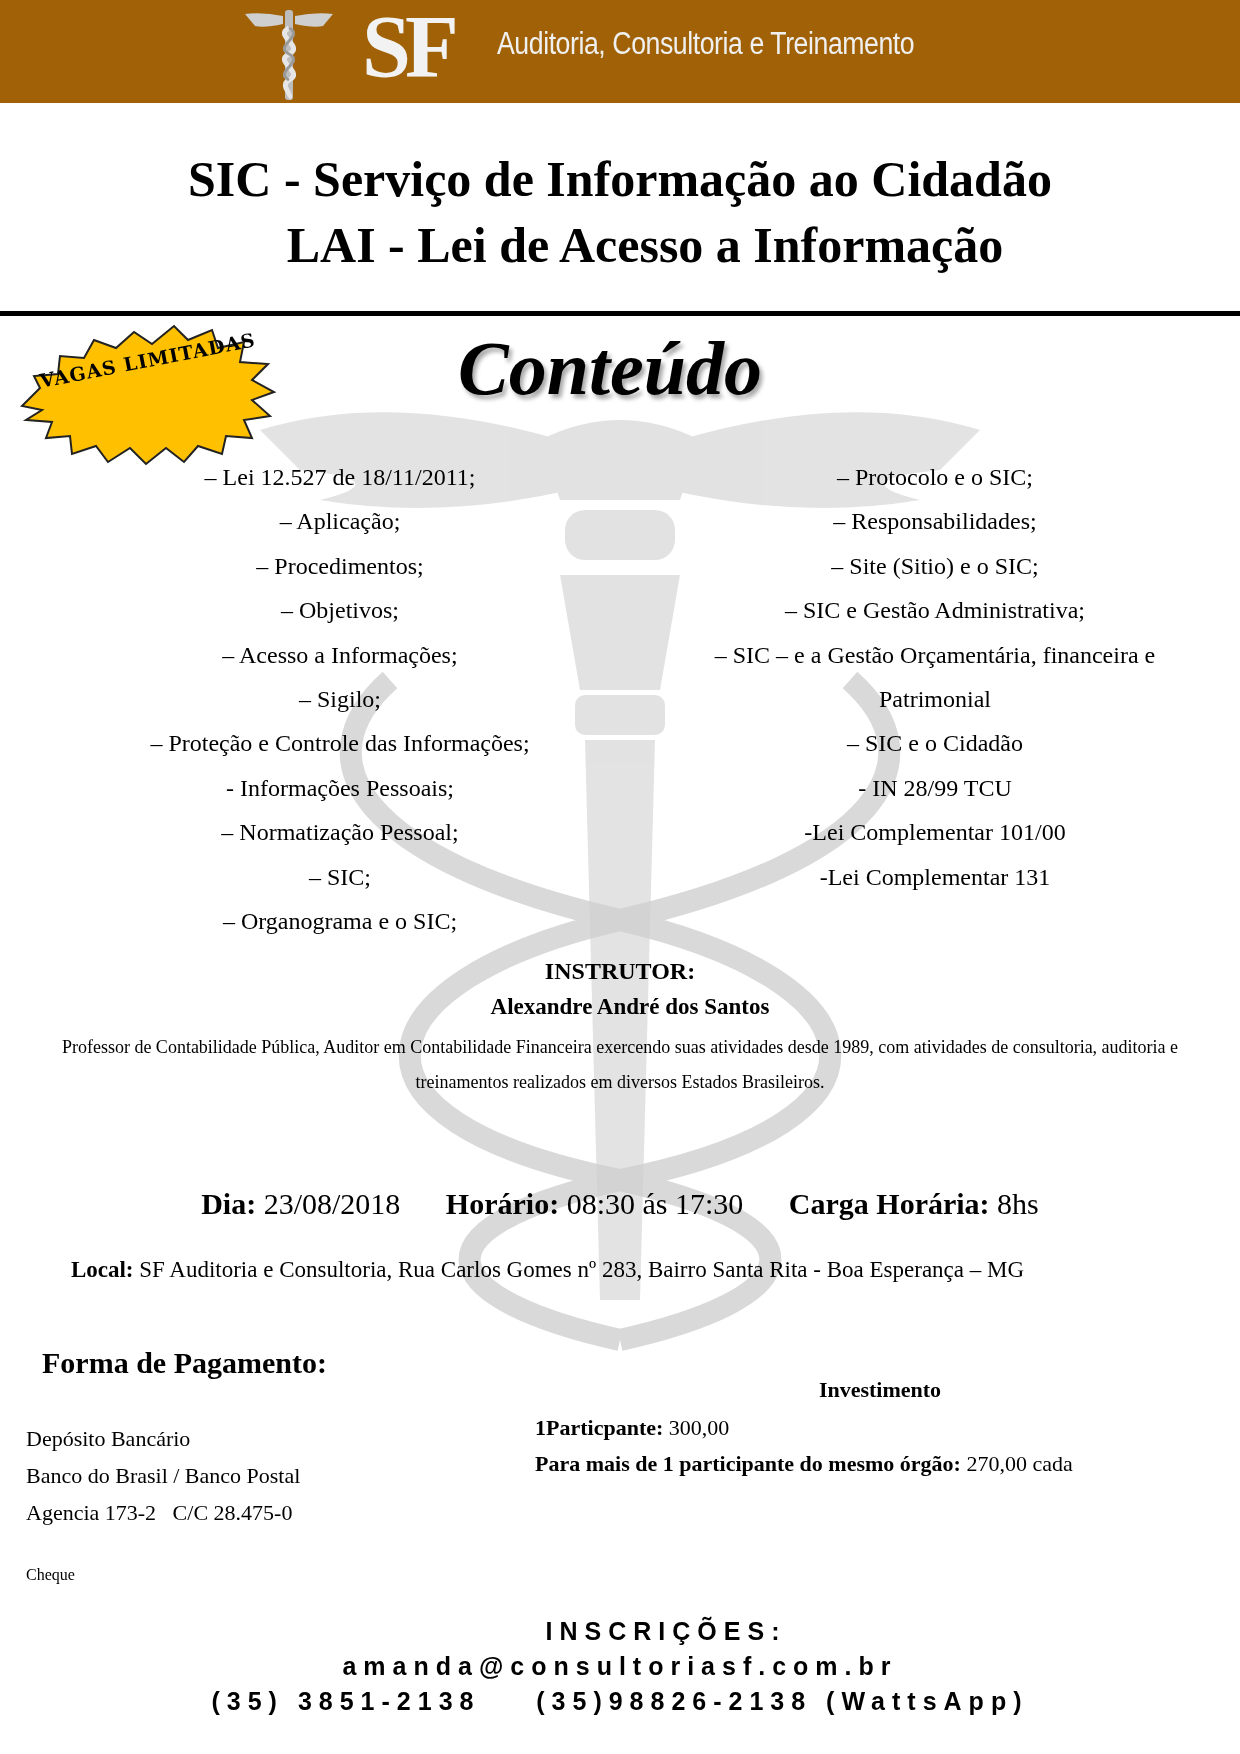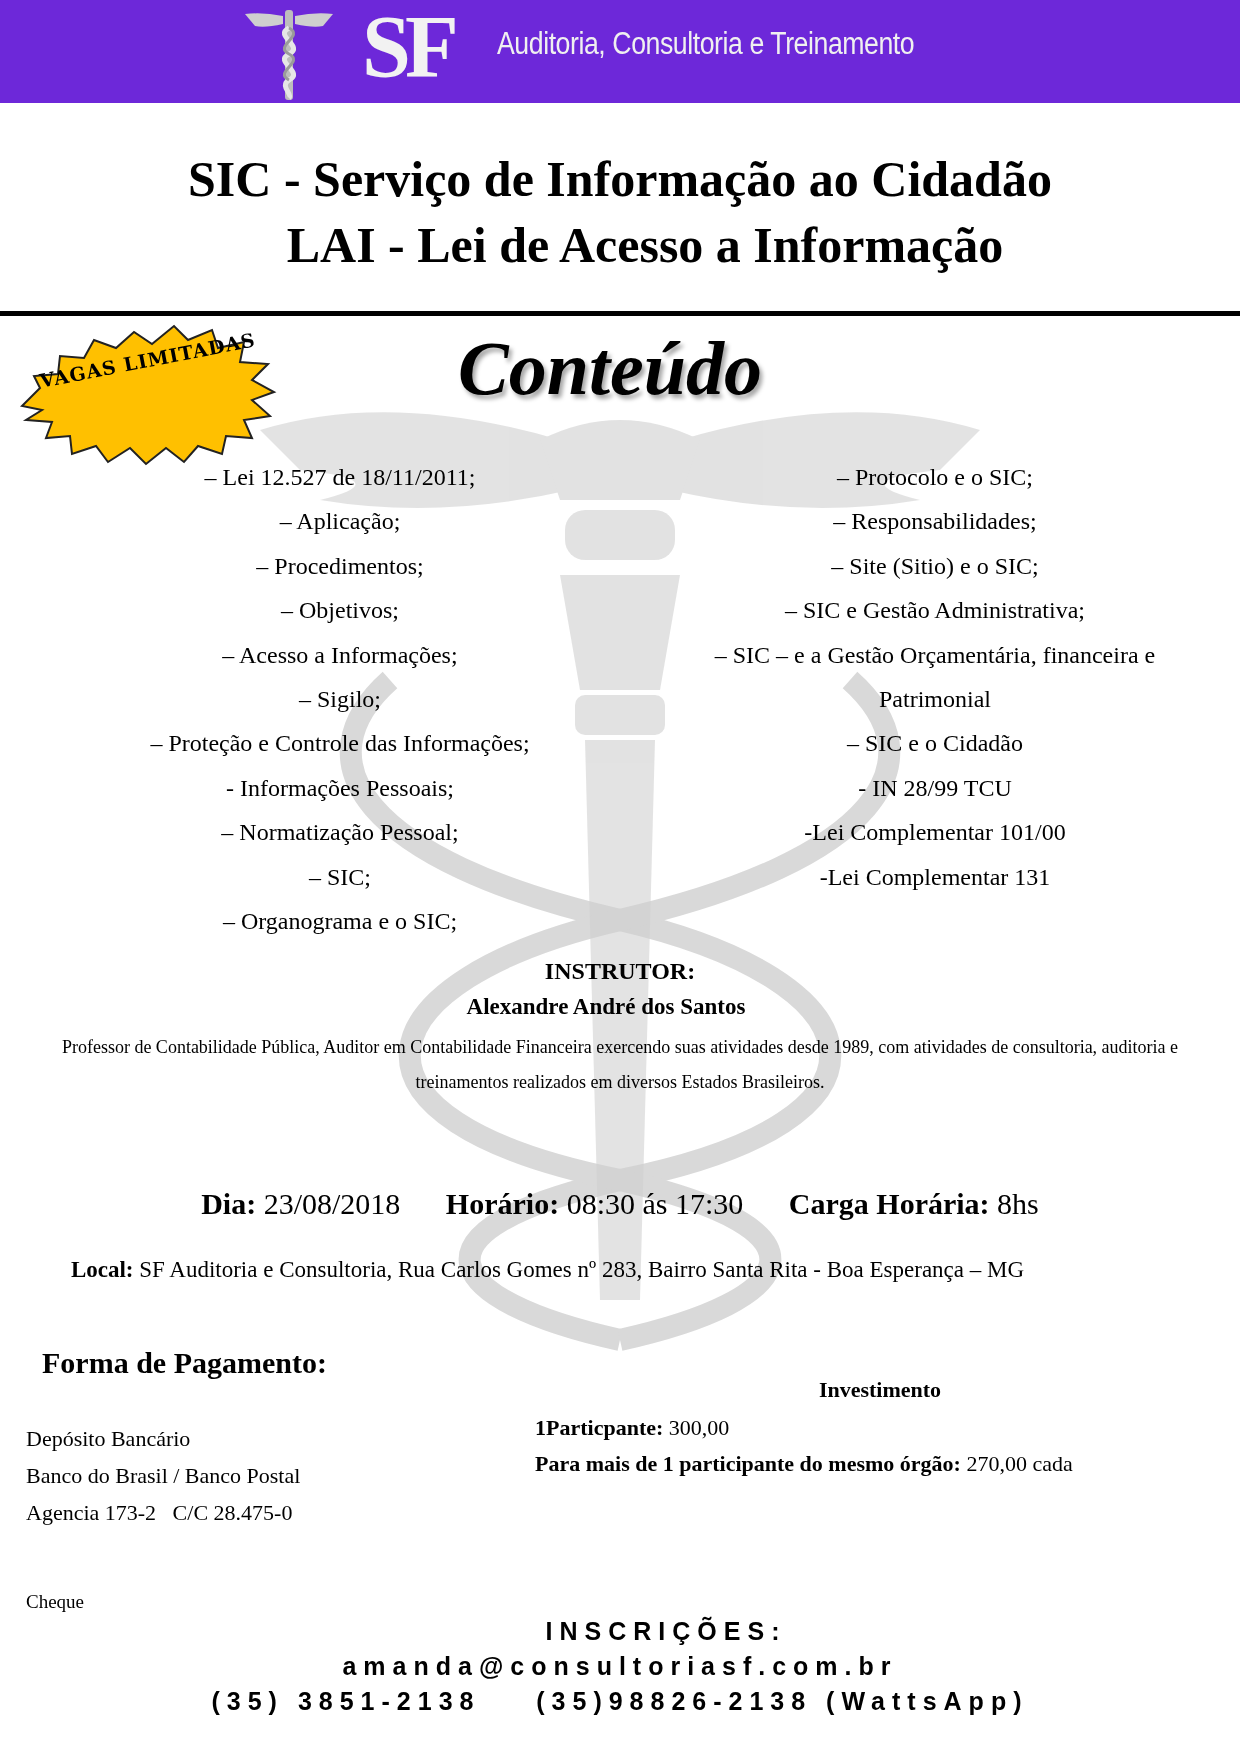--- a/index.html
+++ b/index.html
@@ -7,21 +7,21 @@
     width: 1240px;
     height: 1754px;
     background: #ffffff;
     position: relative;
     overflow: hidden;
     font-family: "Liberation Serif", serif;
     color: #000;
   }
   .header-bar {
     position: absolute; left: 0; top: 0; width: 1240px; height: 103px;
-    background: #6d28d9;
+    background: #a16207;
   }
   .logo-caduceus { position: absolute; left: 243px; top: 6px; width: 92px; height: 96px; }
   .logo-sf {
     position: absolute; left: 362px; top: 2px;
     font-family: "Liberation Serif", serif; font-weight: bold;
     font-size: 88px; line-height: 90px; color: #f2f2f2; letter-spacing: -6px;
   }
   .logo-tagline {
     position: absolute; left: 497px; top: 26px;
     font-family: "Liberation Sans", sans-serif; font-size: 31px; color: #f0f0f0;
@@ -57,39 +57,39 @@
   }
   .col.left { left: 90px; width: 500px; }
   .col.right { left: 640px; width: 590px; }
   .col div { white-space: nowrap; }
   .instr-label {
     position: absolute; left: 0; top: 958px; width: 1240px; text-align: center;
     font-weight: bold; font-size: 24px;
   }
   .instr-name {
     position: absolute; left: 0; top: 994px; width: 1212px; text-align: center;
-    font-weight: bold; font-size: 23px;
+    font-weight: bold; font-size: 23px; padding-left: 24px;
   }
   .instr-bio {
     position: absolute; left: 20px; top: 1030px; width: 1200px; text-align: center;
     font-size: 18px; line-height: 35px;
   }
   .schedule {
     position: absolute; left: 0; top: 1187px; width: 1240px; text-align: center;
     font-size: 30px; white-space: nowrap;
   }
   .schedule b { font-weight: bold; }
   .schedule .gap { display: inline-block; width: 38px; }
   .local {
     position: absolute; left: 0; top: 1257px; width: 1095px; text-align: center;
     font-size: 23px; white-space: nowrap;
   }
   .pay-heading { position: absolute; left: 42px; top: 1346px; font-weight: bold; font-size: 30px; }
   .pay-lines { position: absolute; left: 26px; top: 1420px; font-size: 22px; line-height: 37px; }
-  .pay-cheque { position: absolute; left: 26px; top: 1566px; font-size: 19px; margin-top: 25px; }
+  .pay-cheque { position: absolute; left: 26px; top: 1566px; font-size: 16px; }
   .inv-heading { position: absolute; left: 760px; top: 1377px; width: 240px; text-align: center; font-weight: bold; font-size: 22px; }
   .inv-line1 { position: absolute; left: 535px; top: 1415px; font-size: 22px; white-space: nowrap; }
   .inv-line2 { position: absolute; left: 535px; top: 1451px; font-size: 22px; white-space: nowrap; }
   .contact {
     position: absolute; left: 0; width: 1240px; text-align: center;
     font-family: "Liberation Sans", sans-serif; font-weight: bold; font-size: 25px;
     letter-spacing: 7px;
   }
   .contact.c1 { top: 1617px; padding-left: 46px; }
   .contact.c2 { top: 1652px; }

